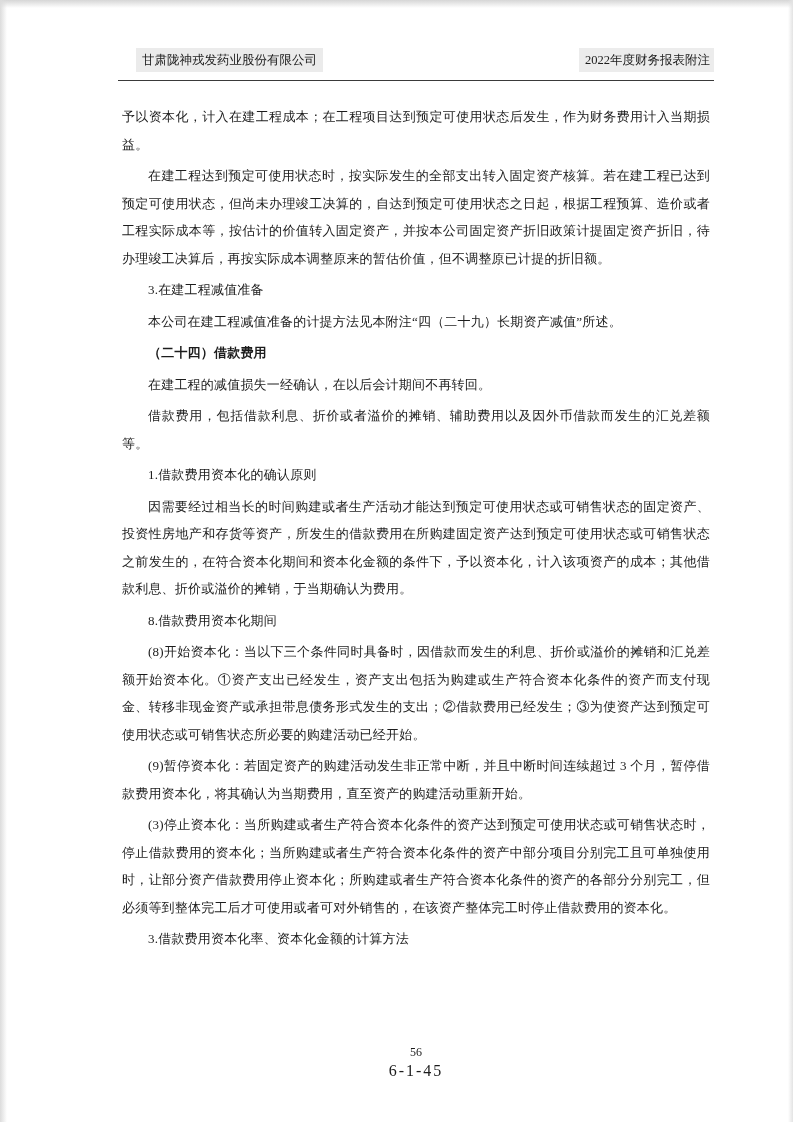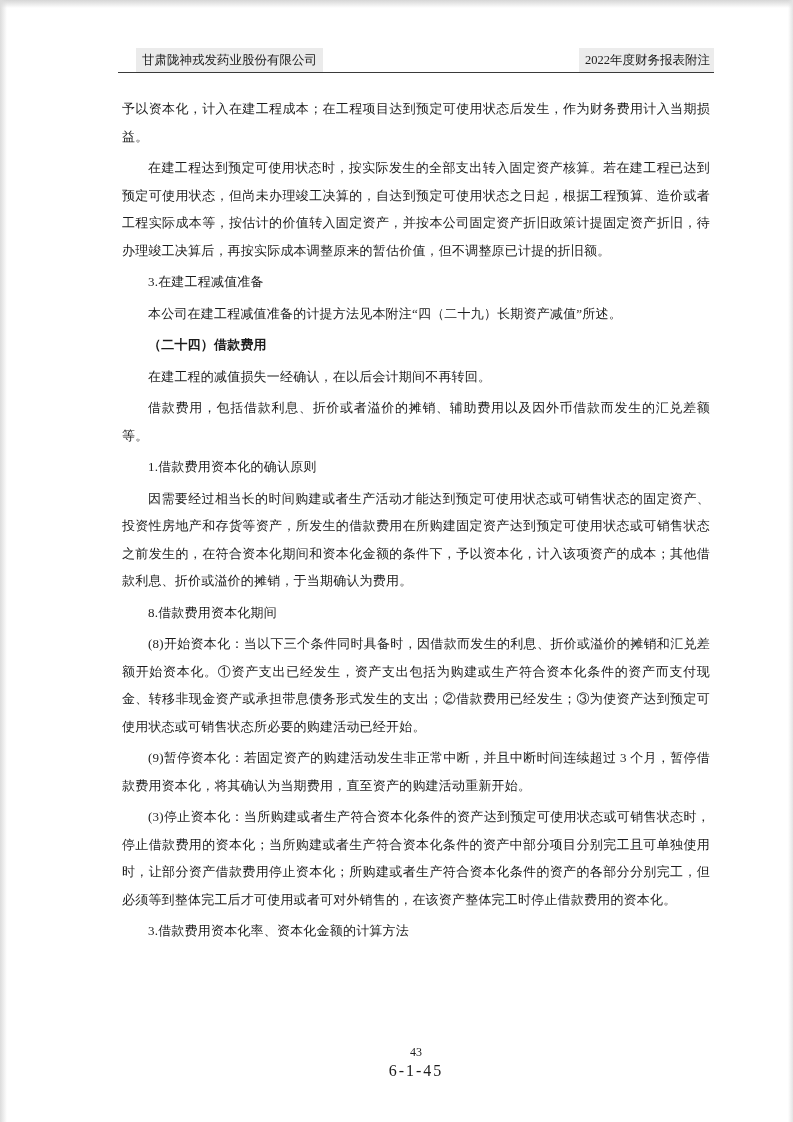--- a/index.html
+++ b/index.html
@@ -32,20 +32,21 @@
     position: absolute;
     left: 118px;
     top: 48px;
     width: 596px;
   }
   header.doc-header {
     display: flex;
     justify-content: space-between;
     align-items: flex-end;
     border-bottom: 1.5px solid #3a3a3a;
+    padding-bottom: 8px;
     font-size: 12.5px;
   }
   .hdr-left {
     margin-left: 18px;
     background: #ebebeb;
     padding: 4px 6px 3px 6px;
   }
   .hdr-right {
     background: #ececec;
     padding: 4px 4px 3px 6px;
@@ -111,15 +112,15 @@
     <p class="para indent">8.借款费用资本化期间</p>
     <p class="para indent">(8)开始资本化：当以下三个条件同时具备时，因借款而发生的利息、折价或溢价的摊销和汇兑差额开始资本化。①资产支出已经发生，资产支出包括为购建或生产符合资本化条件的资产而支付现金、转移非现金资产或承担带息债务形式发生的支出；②借款费用已经发生；③为使资产达到预定可使用状态或可销售状态所必要的购建活动已经开始。</p>
     <p class="para indent">(9)暂停资本化：若固定资产的购建活动发生非正常中断，并且中断时间连续超过 3 个月，暂停借款费用资本化，将其确认为当期费用，直至资产的购建活动重新开始。</p>
     <p class="para indent">(3)停止资本化：当所购建或者生产符合资本化条件的资产达到预定可使用状态或可销售状态时，停止借款费用的资本化；当所购建或者生产符合资本化条件的资产中部分项目分别完工且可单独使用时，让部分资产借款费用停止资本化；所购建或者生产符合资本化条件的资产的各部分分别完工，但必须等到整体完工后才可使用或者可对外销售的，在该资产整体完工时停止借款费用的资本化。</p>
     <p class="para indent">3.借款费用资本化率、资本化金额的计算方法</p>
   </main>
 
 </div>
 
 <footer class="doc-footer">
-  <div class="pgnum">43</div>
+  <div class="pgnum">56</div>
   <div class="doccode">6-1-45</div>
 </footer>
 
 </body></html>

